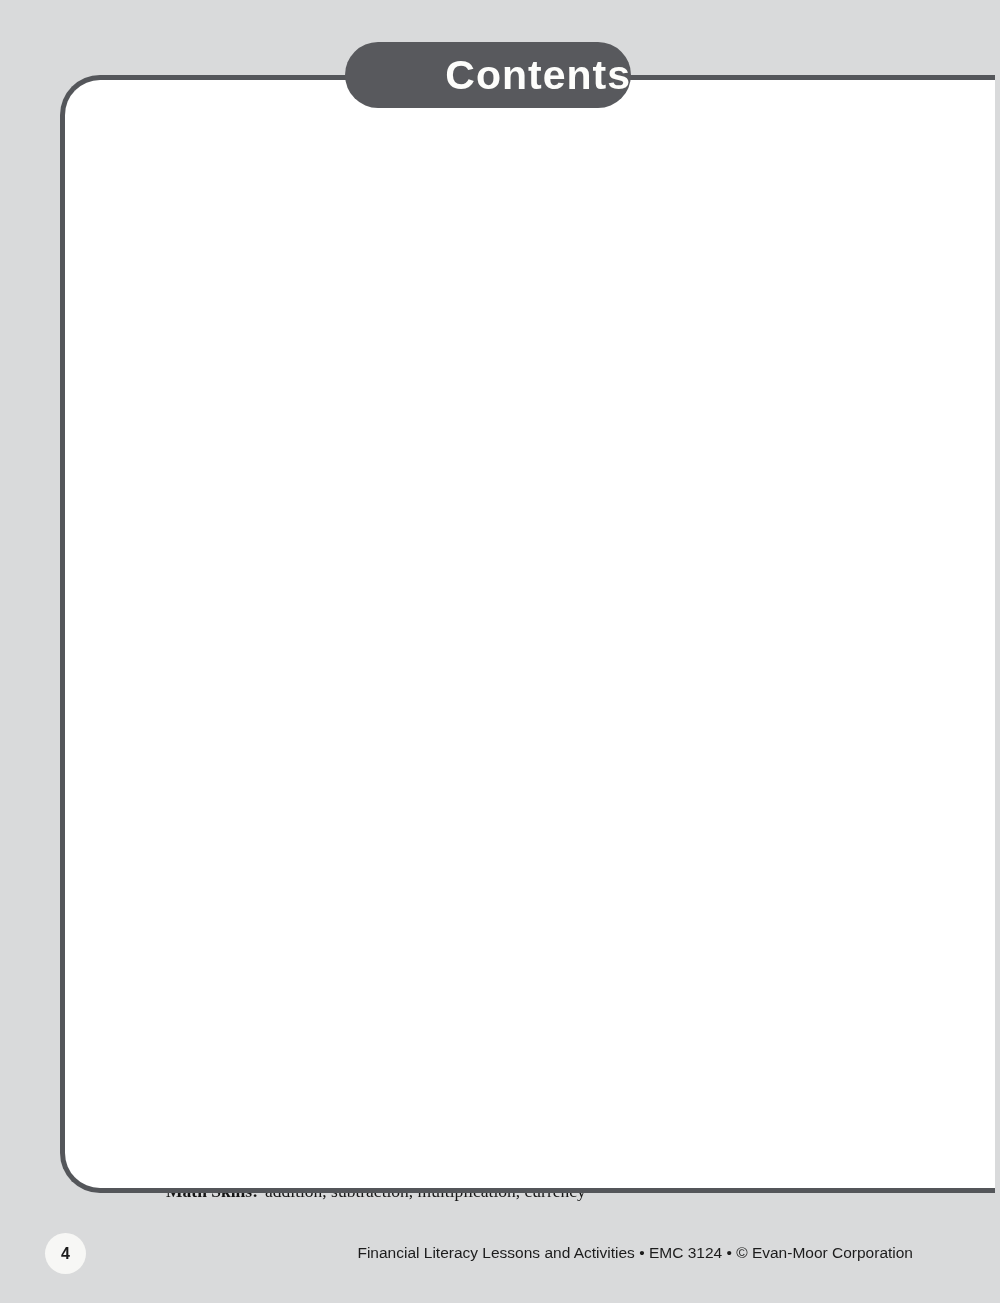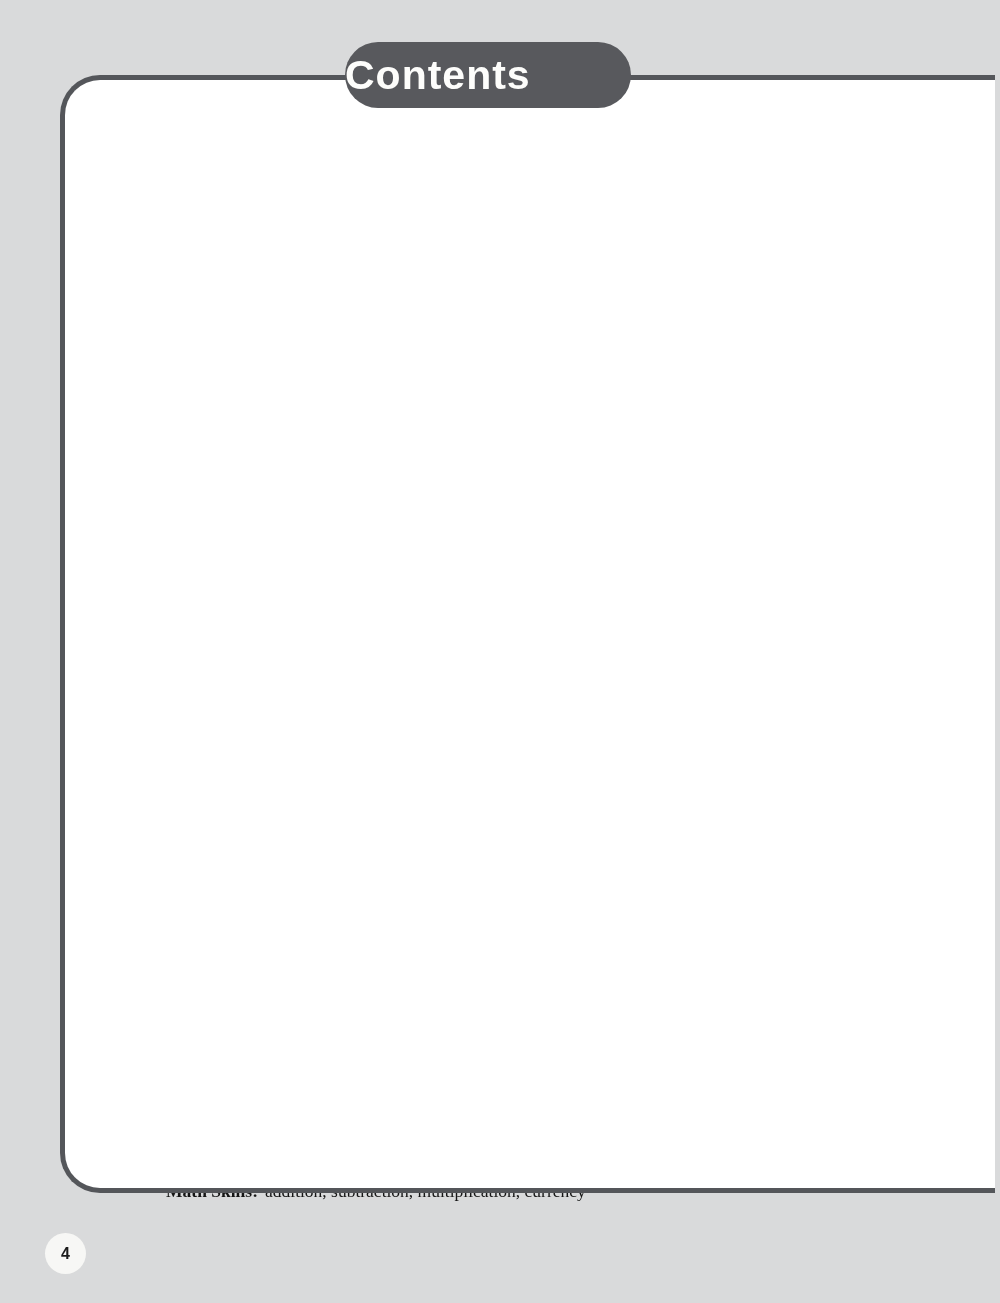--- a/index.html
+++ b/index.html
@@ -21,21 +21,21 @@
     border-radius:40px 0 0 40px;
     box-sizing:border-box;
     z-index:1;
   }
   .contents-tab{
     position:absolute;
     left:345px; top:42px;
     width:286px; height:66px;
     background:#58595d;
     border-radius:34px;
-    display:flex; align-items:center; justify-content:flex-start;
+    display:flex; align-items:center; justify-content:flex-end;
     z-index:3;
   }
   .contents-tab span{
     font-family:"Liberation Sans", sans-serif;
     font-weight:bold;
     font-size:41px;
     color:#fdfdfb;
     letter-spacing:1px;
   }
   .inner{
@@ -259,13 +259,14 @@
       <div class="lines">addition, subtraction, multiplication, currency</div>
     </div>
   </div>
 
 </div>
 
 <div class="footer">
   <div class="page-badge">
     <span>4</span>
   </div>
+  <div class="footer-text">Financial Literacy Lessons and Activities • EMC 3124 • © Evan-Moor Corporation</div>
 </div>
 
 </body></html>

